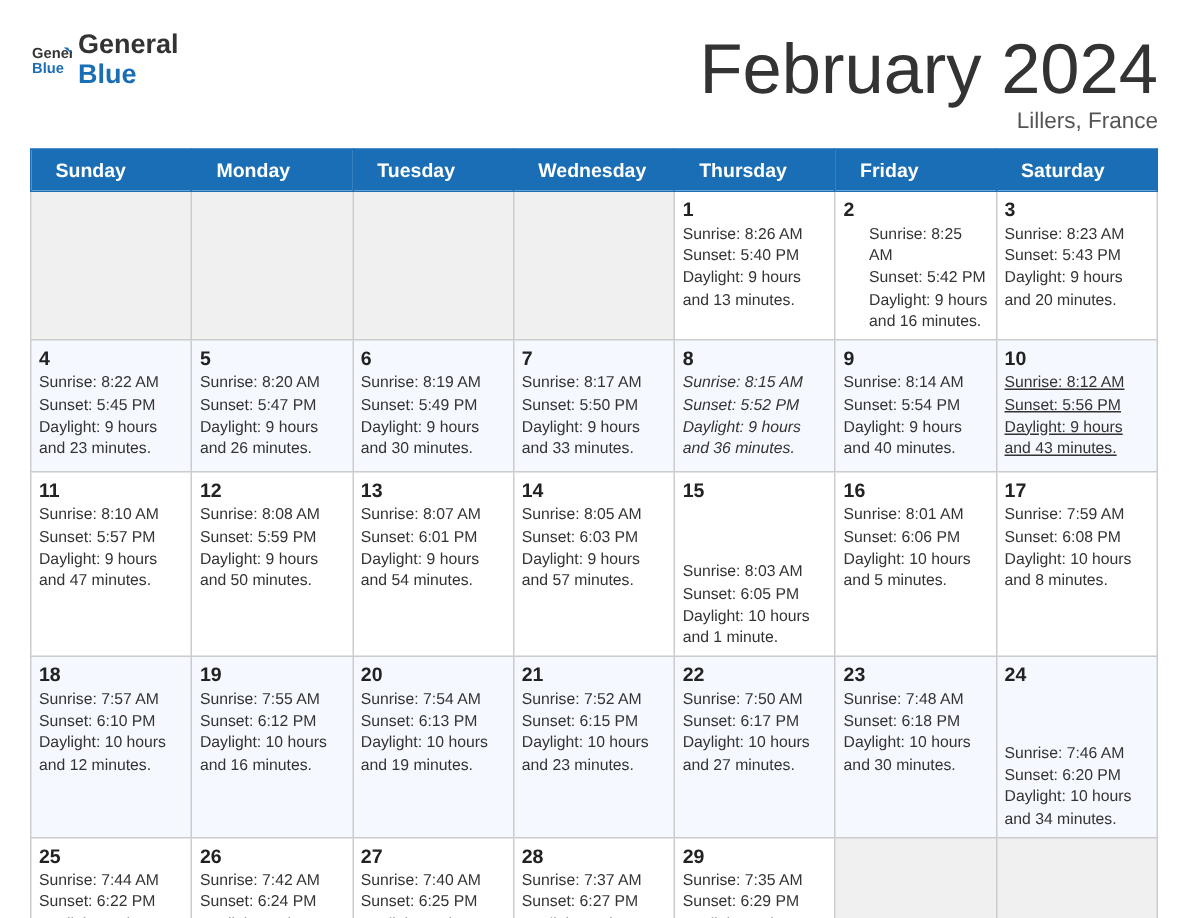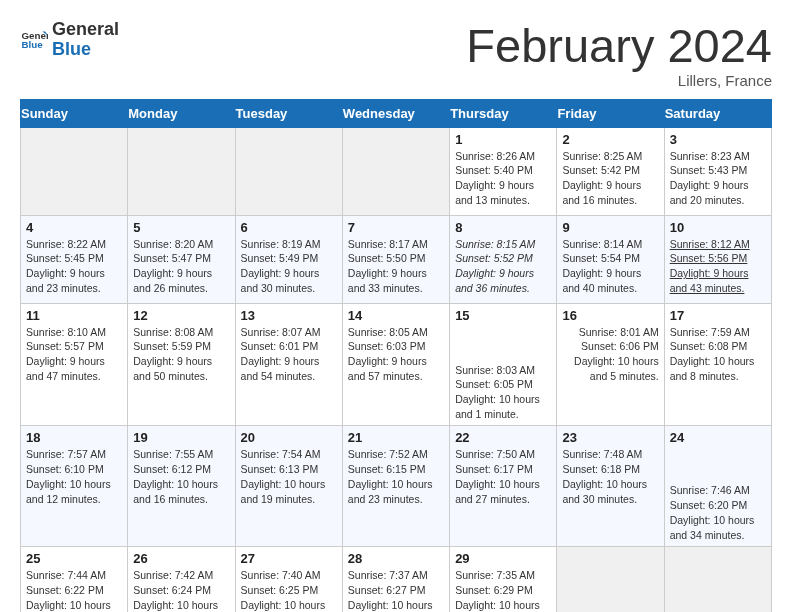--- a/index.html
+++ b/index.html
@@ -37,21 +37,21 @@
       color: #555;
     }
     table {
       width: 100%;
       border-collapse: collapse;
       font-size: 11px;
     }
     thead tr th {
       background: #1a6eb5;
       color: #fff;
-      padding: 6px 0;
+      padding: 6px 16px;
       text-align: left;
       font-size: 13px;
       font-weight: bold;
       border: 1px solid #1a6eb5;
     }
     tbody tr td {
       border: 1px solid #ccc;
       vertical-align: top;
       padding: 4px 5px;
       width: calc(100% / 7);
@@ -115,21 +115,21 @@
         <td class="empty"></td>
         <td>
           <div class="day-num">1</div>
           <div class="day-info" style="white-space: pre-line;">Sunrise: 8:26 AM
 Sunset: 5:40 PM
 Daylight: 9 hours
 and 13 minutes.</div>
         </td>
         <td>
           <div class="day-num">2</div>
-          <div class="day-info" style="white-space: pre-line;">Sunrise: 8:25 AM
+          <div class="day-info" style="white-space: pre-line; margin-left: 17px;">Sunrise: 8:25 AM
 Sunset: 5:42 PM
 Daylight: 9 hours
 and 16 minutes.</div>
         </td>
         <td>
           <div class="day-num">3</div>
           <div class="day-info" style="white-space: pre-line;">Sunrise: 8:23 AM
 Sunset: 5:43 PM
 Daylight: 9 hours
 and 20 minutes.</div>
@@ -217,21 +217,21 @@
         </td>
         <td>
           <div class="day-num">15</div>
           <div class="day-info" style="white-space: pre-line; margin-top: 40px;">Sunrise: 8:03 AM
 Sunset: 6:05 PM
 Daylight: 10 hours
 and 1 minute.</div>
         </td>
         <td>
           <div class="day-num">16</div>
-          <div class="day-info" style="white-space: pre-line; text-align: right;">Sunrise: 8:01 AM
+          <div class="day-info" style="white-space: pre-line;">Sunrise: 8:01 AM
 Sunset: 6:06 PM
 Daylight: 10 hours
 and 5 minutes.</div>
         </td>
         <td>
           <div class="day-num">17</div>
           <div class="day-info" style="white-space: pre-line;">Sunrise: 7:59 AM
 Sunset: 6:08 PM
 Daylight: 10 hours
 and 8 minutes.</div>

